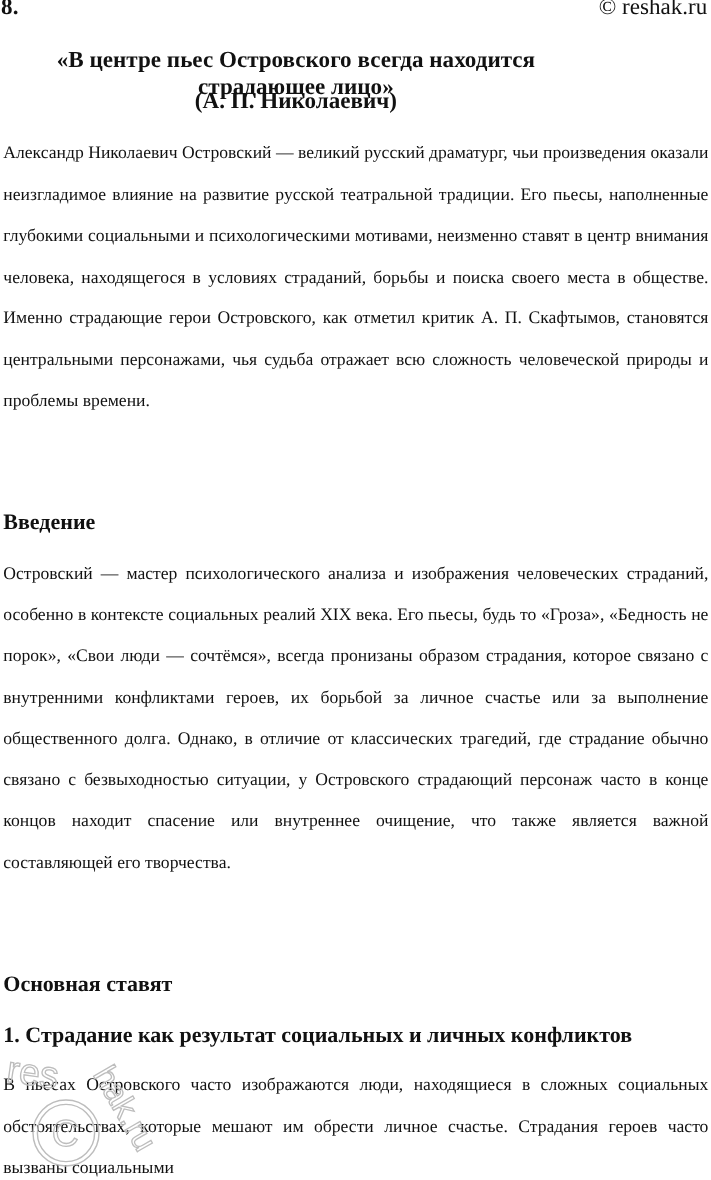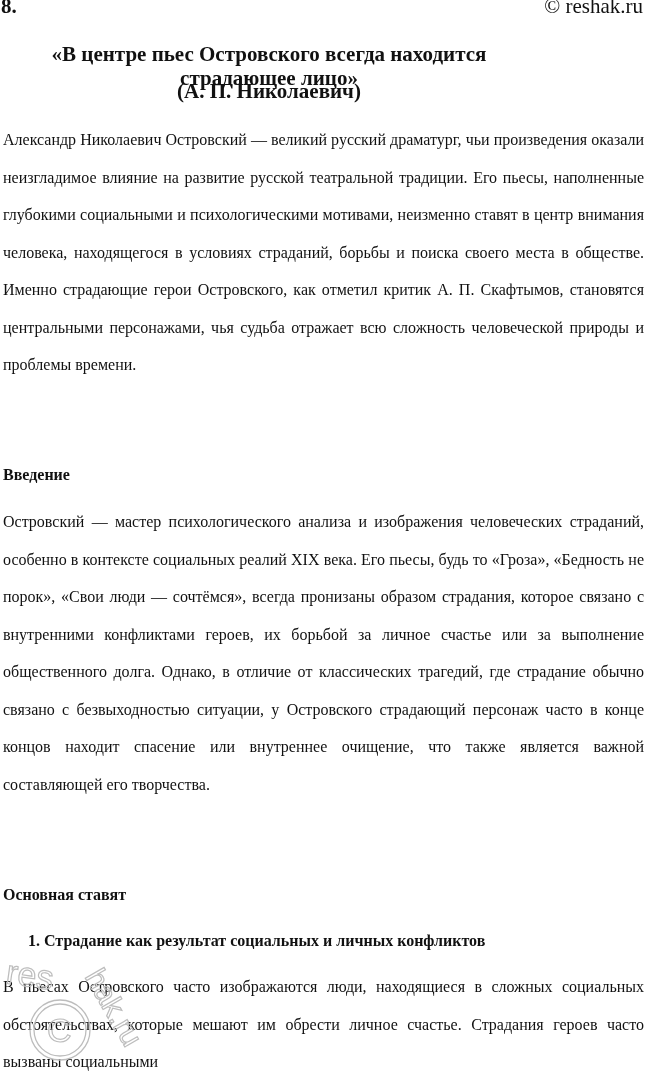--- a/index.html
+++ b/index.html
@@ -21,27 +21,27 @@
     font-weight: bold; font-size: 21px; line-height: 24px;
   }
   .t1 { top: 42px; }
   .t2 { top: 79px; }
   .para {
     position: absolute; left: 3px; width: 641px;
     font-size: 16px; line-height: 37.5px; text-align: justify;
     margin: 0;
   }
   .heading {
-    position: absolute; left: 3px; font-weight: bold; font-size: 16px; line-height: 24px;
+    position: absolute; left: 3px; font-weight: bold; font-size: 20px; line-height: 24px;
   }
   .p1 { top: 121px; }
   .h1 { top: 463px; }
   .p2 { top: 503px; }
   .h2 { top: 883px; }
-  .h3 { top: 929px; margin-left: 25px; }
+  .h3 { top: 929px; }
   .p3 { top: 968px; }
   .watermark {
     position: absolute; left: 0; top: 958px; width: 150px; height: 115px;
     pointer-events: none;
   }
 </style>
 </head>
 <body>
 
 <div class="top-row">

